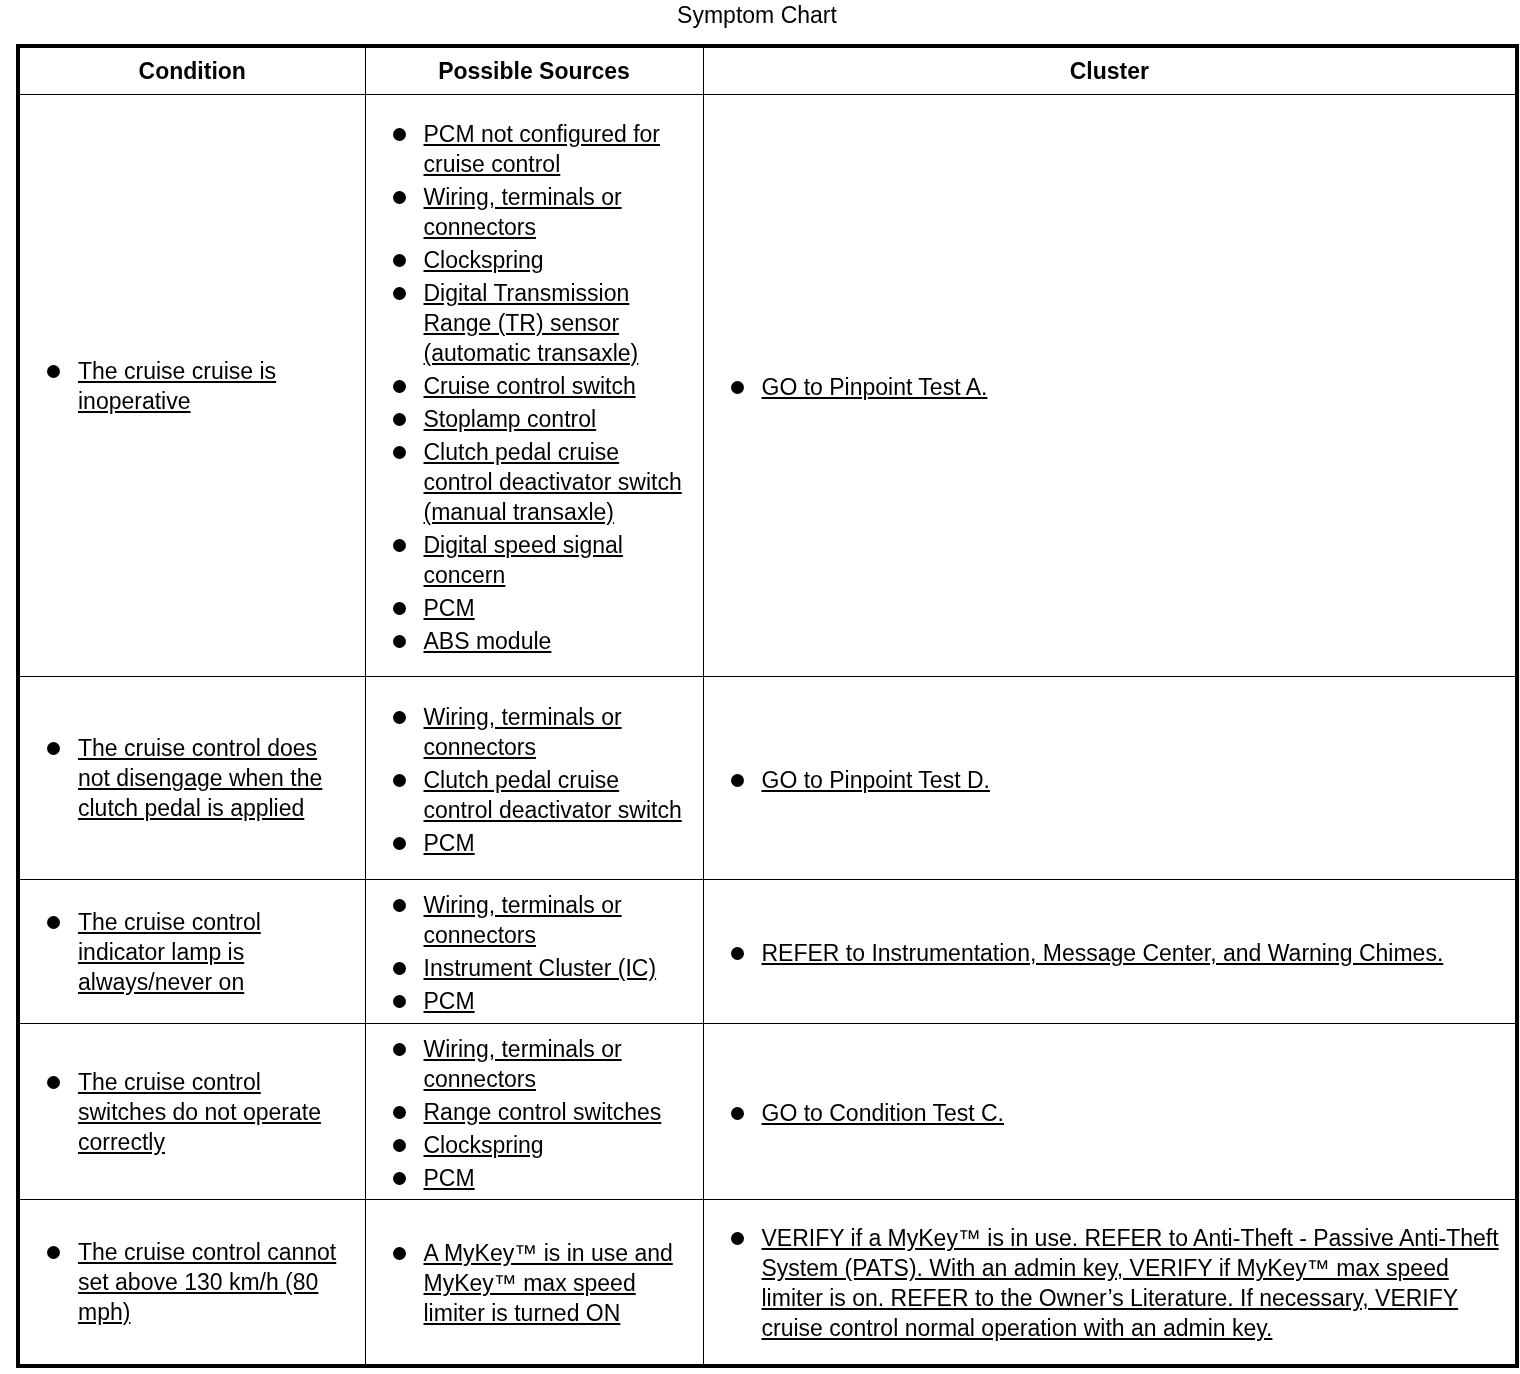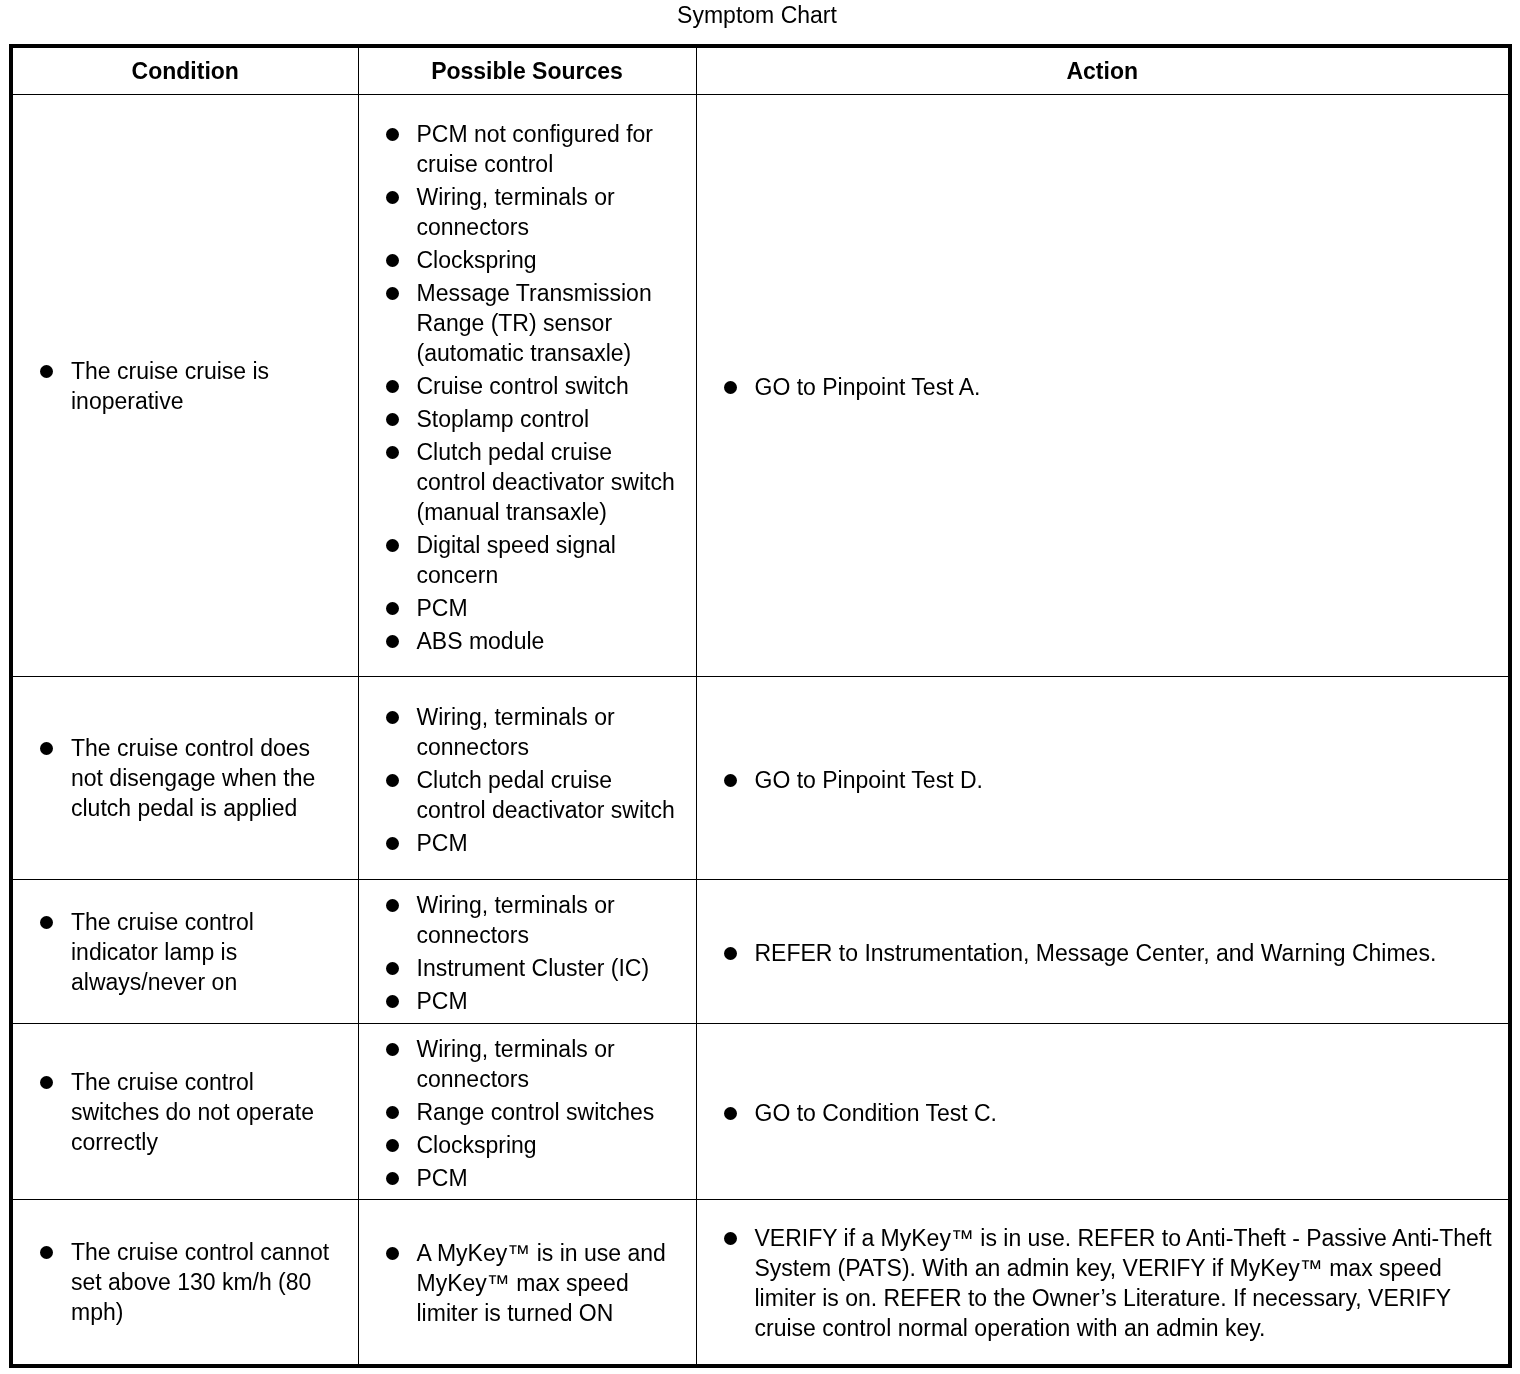--- a/index.html
+++ b/index.html
@@ -5,32 +5,32 @@
   html, body { margin: 0; padding: 0; background: #ffffff; }
   body {
     width: 1520px; height: 1374px; position: relative; overflow: hidden;
     font-family: "Liberation Sans", sans-serif; color: #000;
   }
   .title {
     position: absolute; left: 0; top: 0; width: 1514px; height: 30px;
     text-align: center; font-size: 23px; line-height: 30px;
   }
   table {
-    position: absolute; left: 9px; top: 44px;
+    position: absolute; left: 16px; top: 44px;
     width: 1503px; border-collapse: collapse;
     border: 4px solid #000;
     font-size: 23px; line-height: 30px;
   }
   th, td { border: 1.5px solid #000; vertical-align: middle; padding: 0; }
   th { height: 46px; font-weight: bold; text-align: center; font-size: 23px; }
   col.c1 { width: 347px; }
   col.c2 { width: 338px; }
   col.c3 { width: auto; }
   ul { list-style: none; margin: 0; padding: 0; }
-  li { position: relative; padding-left: 58px; margin: 0 0 3px 0; }
+  li { position: relative; padding-left: 58px; margin: 0 0 3px 0; text-decoration: underline; }
   li:last-child { margin-bottom: 0; }
   .bullet {
     position: absolute; left: 27px; top: 9px;
     width: 13px; height: 13px; border-radius: 50%; background: #000;
   }
   td.cond { padding: 0 12px 0 0; }
   td.src  { padding: 9px 10px 6px 0; }
   td.act  { padding: 9px 14px 6px 0; margin-top: 12px; }
   td.cond li, td.src li, td.act li { }
 </style>
@@ -42,36 +42,36 @@
 <table>
   <colgroup>
       <col class="c1">
       <col class="c2">
       <col class="c3">
     </colgroup>
   <thead>
     <tr>
       <th>Condition</th>
       <th>Possible Sources</th>
-      <th>Action</th>
+      <th>Cluster</th>
     </tr>
   </thead>
   <tbody id="tbody">
       <tr style="height: 582px;">
         <td class="cond">
           <ul>
             <li><span class="bullet"></span><span>The cruise cruise is inoperative</span></li>
           </ul>
         </td>
         <td class="src">
           <ul>
             <li><span class="bullet"></span><span>PCM not configured for cruise control</span></li>
             <li><span class="bullet"></span><span>Wiring, terminals or connectors</span></li>
             <li><span class="bullet"></span><span>Clockspring</span></li>
-            <li><span class="bullet"></span><span>Message Transmission Range (TR) sensor (automatic transaxle)</span></li>
+            <li><span class="bullet"></span><span>Digital Transmission Range (TR) sensor (automatic transaxle)</span></li>
             <li><span class="bullet"></span><span>Cruise control switch</span></li>
             <li><span class="bullet"></span><span>Stoplamp control</span></li>
             <li><span class="bullet"></span><span>Clutch pedal cruise control deactivator switch (manual transaxle)</span></li>
             <li><span class="bullet"></span><span>Digital speed signal concern</span></li>
             <li><span class="bullet"></span><span>PCM</span></li>
             <li><span class="bullet"></span><span>ABS module</span></li>
           </ul>
         </td>
         <td class="act">
           <ul>

